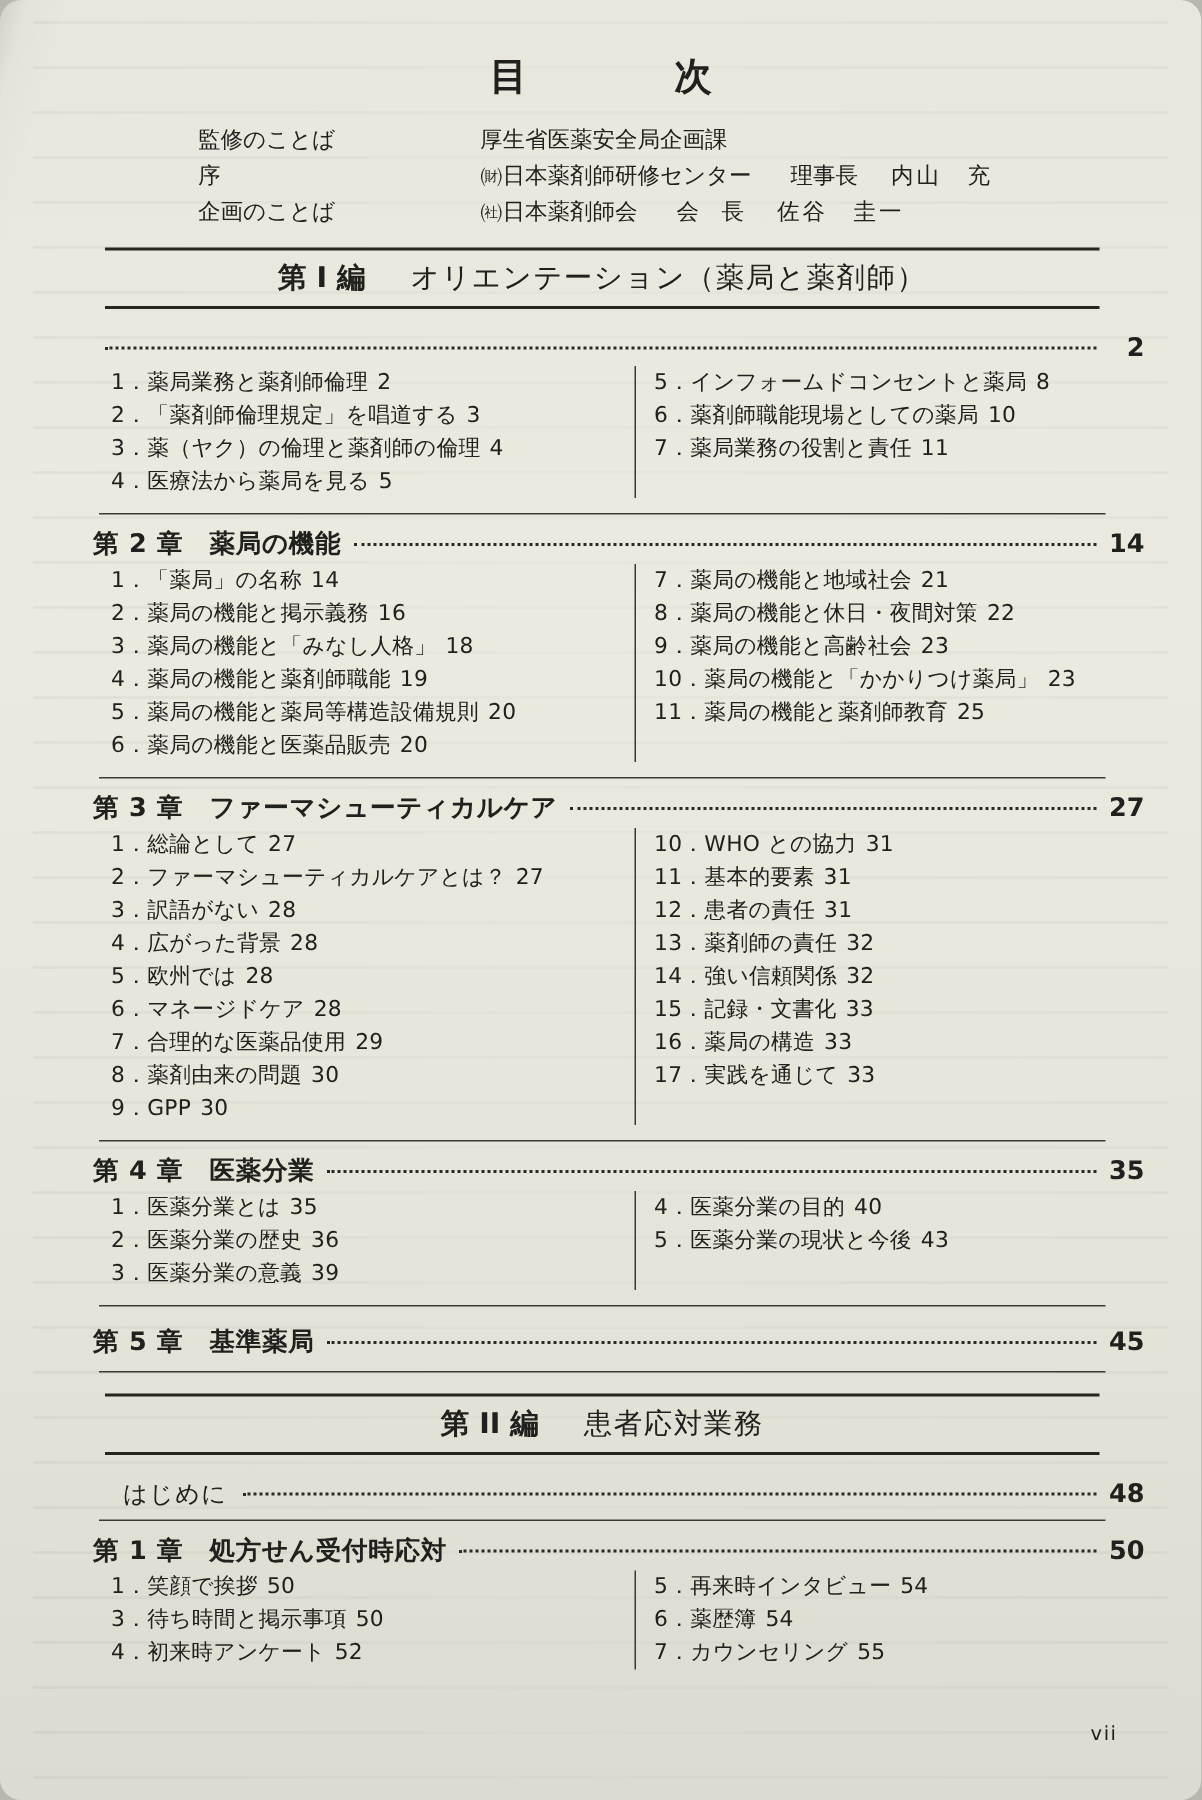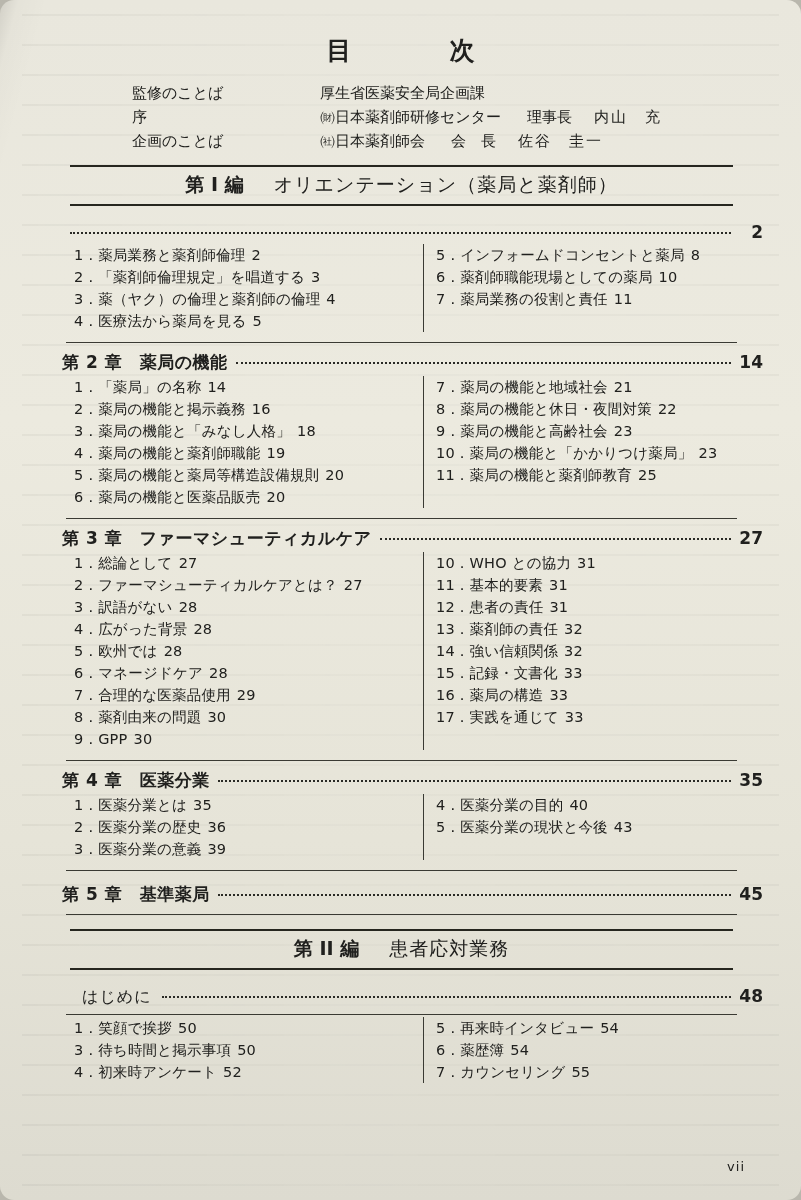--- a/index.html
+++ b/index.html
@@ -139,21 +139,21 @@
     margin: 0 6px 0 10px;
     border-bottom: 2.5px dotted #2a2a25;
     transform: translateY(-4px);
     height: 0;
   }
   .simple-line .spage { font-size: 17px; font-weight: bold; min-width: 26px; text-align: right; }
 
   .folio {
     position: absolute;
     right: 34px;
-    bottom: 16px;
+    bottom: 26px;
     font-size: 13px;
     letter-spacing: 1px;
   }
 </style>
 </head>
 <body>
 
 <div class="page">
   <div class="sheet">
     <div class="bleed"></div>
@@ -287,20 +287,25 @@
       <span class="pnum">第 II 編</span><span class="ptitle">患者応対業務</span>
     </div>
 
     <div class="simple-line">
       <span class="sname">はじめに</span>
       <span class="leader"></span>
       <span class="spage">48</span>
     </div>
     <div class="hr-rule" style="margin-top:6px;"></div>
 
+    <div class="chapter-line">
+      <span class="cname">第 1 章　処方せん受付時応対</span>
+      <span class="leader"></span>
+      <span class="cpage">50</span>
+    </div>
     <div class="cols">
       <div class="col">
         <div class="entry"><span class="num">1．</span><span>笑顔で挨拶</span><span class="pg">50</span></div>
         <div class="entry"><span class="num">3．</span><span>待ち時間と掲示事項</span><span class="pg">50</span></div>
         <div class="entry"><span class="num">4．</span><span>初来時アンケート</span><span class="pg">52</span></div>
       </div>
       <div class="col right">
         <div class="entry"><span class="num">5．</span><span>再来時インタビュー</span><span class="pg">54</span></div>
         <div class="entry"><span class="num">6．</span><span>薬歴簿</span><span class="pg">54</span></div>
         <div class="entry"><span class="num">7．</span><span>カウンセリング</span><span class="pg">55</span></div>

